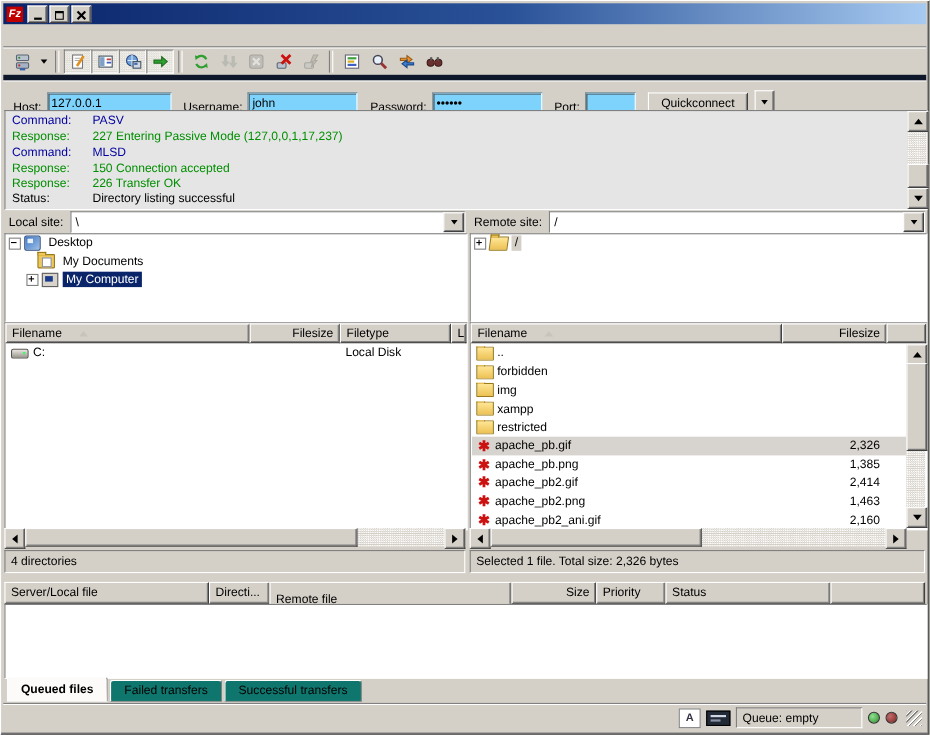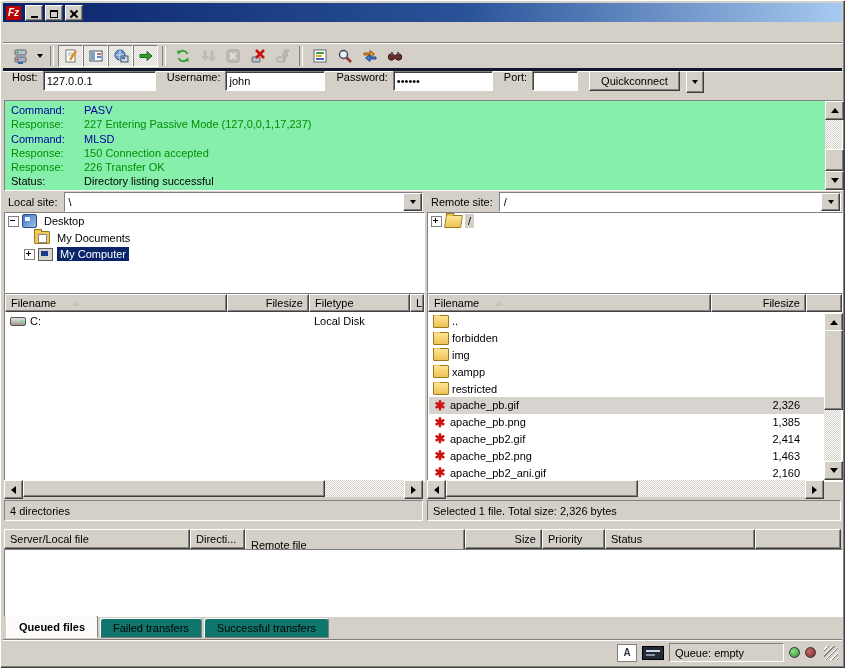--- a/index.html
+++ b/index.html
@@ -33,28 +33,28 @@
            padding-left:5px;border-top:1px solid #808080;box-shadow:inset 0 1px 0 #ffffff}
   .tool-btn{width:25px;height:22px;display:flex;align-items:center;justify-content:center;flex:0 0 auto}
   .tool-btn.pressed{border:1px solid;border-color:#808080 #ffffff #ffffff #808080;width:23px;height:20px;
        background-color:#e9e8e3;
        background-image:repeating-conic-gradient(#f4f3ef 0% 25%,#dedbd4 0% 50%);background-size:2px 2px}
   .tool-btn.disabled svg{opacity:.38;filter:grayscale(.9)}
   .tool-dd{width:13px;height:22px;display:flex;align-items:center;justify-content:center;flex:0 0 auto}
   .tool-sep{width:2px;height:20px;border-left:1px solid #808080;border-right:1px solid #ffffff;margin:0 4px;flex:0 0 auto}
   .arr-dn{width:0;height:0;border-left:3px solid transparent;border-right:3px solid transparent;border-top:4px solid #000}
   
-  .quickbar{position:absolute;top:68px;left:3px;right:3px;height:31px;display:flex;align-items:flex-start;gap:5px;
-            padding-left:9px;border-top:3px solid #0f172a;box-shadow:inset 0 1px 0 #ffffff}
+  .quickbar{position:absolute;top:68px;left:3px;right:3px;height:31px;display:flex;align-items:flex-end;gap:5px;
+            padding-left:9px;border-top:5px solid #0f172a;box-shadow:inset 0 1px 0 #ffffff}
   .qc-label{margin-left:6px}
-  .qc-input{height:14px;background:#ffffff;padding:2px 3px;font-family:"Liberation Sans",sans-serif;font-size:11px;outline:none}
+  .qc-input{height:14px;background:#7dd3fc;padding:2px 3px;font-family:"Liberation Sans",sans-serif;font-size:11px;outline:none}
   .qc-btn{height:20px;padding:0 11px;font-family:"Liberation Sans",sans-serif;font-size:11px;display:flex;align-items:center;cursor:default}
   .qc-dd{width:16px;height:20px;display:flex;align-items:center;justify-content:center;margin-left:1px}
   
-  .logpane{position:absolute;top:100px;left:4px;width:837px;height:89px;background:#86efac}
+  .logpane{position:absolute;top:100px;left:4px;width:837px;height:89px;background:#e5e5e5}
   .log-lines{position:absolute;inset:1px 18px 1px 1px;overflow:hidden;padding-top:1px}
   .log-line{display:flex;height:14.3px;line-height:14.3px;white-space:nowrap}
   .log-label{width:73px;flex:0 0 auto;padding-left:5px}
   .t-command{color:#0000a0}.t-response{color:#008f00}.t-status{color:#000}
   
   .vscroll{position:absolute;top:0;right:0;bottom:0;width:17px;
            background-color:#e9e7e2;background-image:repeating-conic-gradient(#ffffff 0% 25%,#d4d0c8 0% 50%);background-size:2px 2px}
   .hscroll{display:flex;background-color:#e9e7e2;background-image:repeating-conic-gradient(#ffffff 0% 25%,#d4d0c8 0% 50%);background-size:2px 2px}
   .sb-btn{width:17px;height:17px;flex:0 0 auto;display:flex;align-items:center;justify-content:center;background:#d4d0c8}
   .sb-thumb{background:#d4d0c8}

